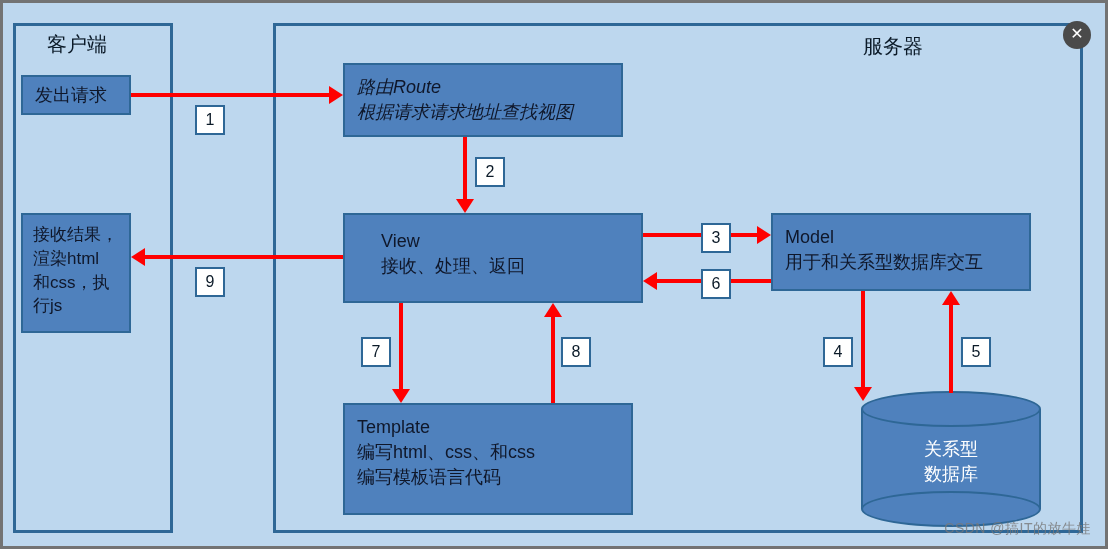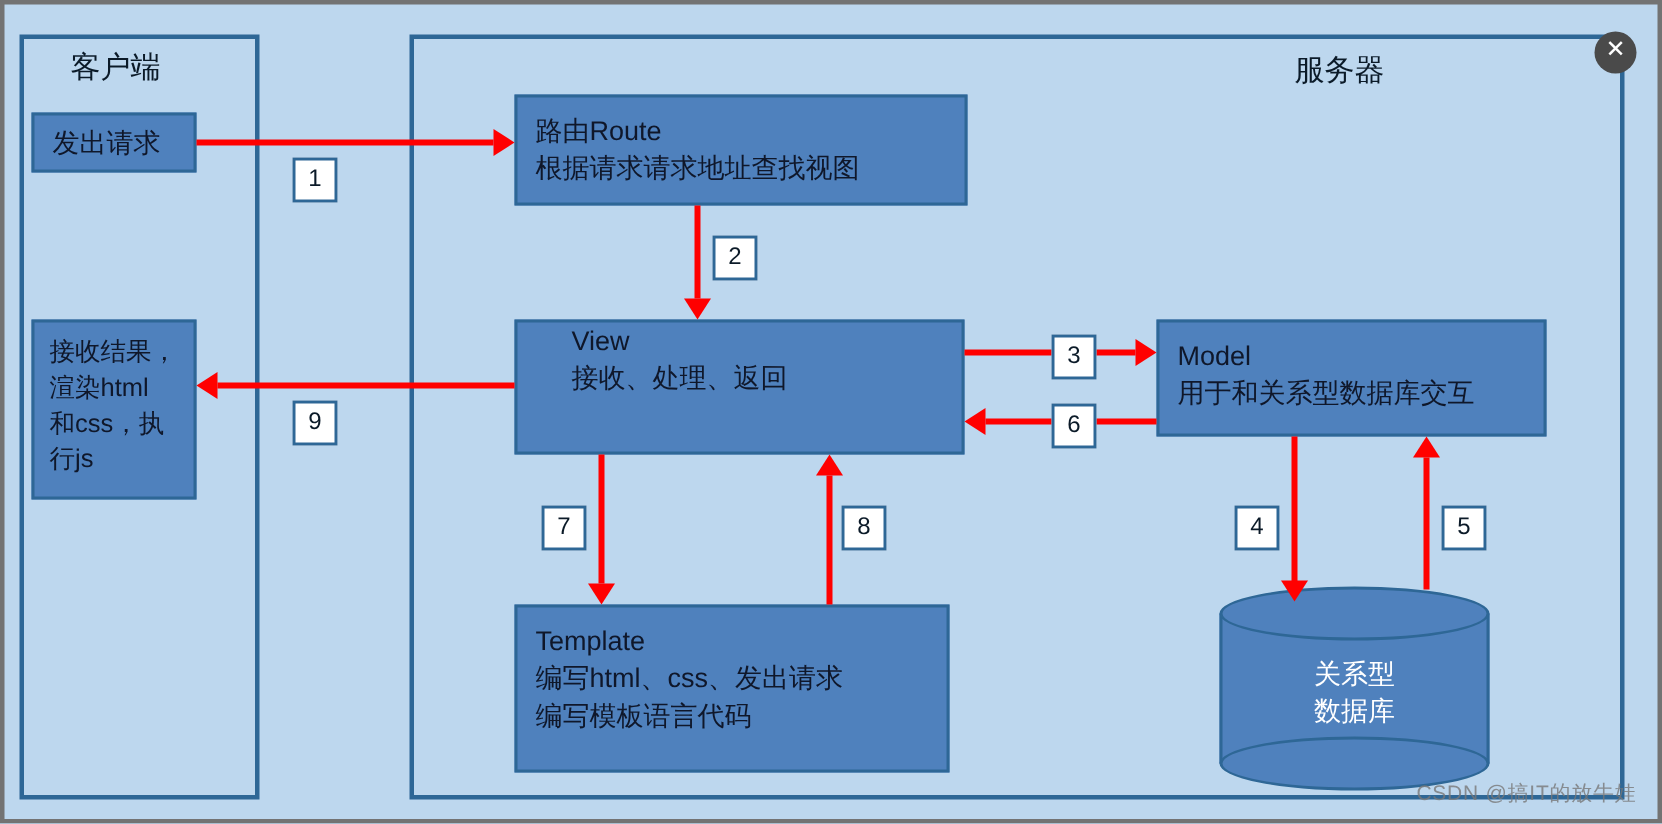--- a/index.html
+++ b/index.html
@@ -64,20 +64,21 @@
   }
   .arrowhead.right { border-top: 9px solid transparent; border-bottom: 9px solid transparent; border-left: 14px solid #ff0000; }
   .arrowhead.left  { border-top: 9px solid transparent; border-bottom: 9px solid transparent; border-right: 14px solid #ff0000; }
   .arrowhead.down  { border-left: 9px solid transparent; border-right: 9px solid transparent; border-top: 14px solid #ff0000; }
   .arrowhead.up    { border-left: 9px solid transparent; border-right: 9px solid transparent; border-bottom: 14px solid #ff0000; }
 
   .db {
     position: absolute;
     width: 180px;
     height: 130px;
+    margin-left: 48px;
   }
   .db .cyl-body {
     position: absolute;
     left: 0; top: 18px;
     width: 180px; height: 100px;
     background: #4f81bd;
     border-left: 2px solid #2e6796;
     border-right: 2px solid #2e6796;
     box-sizing: border-box;
   }
@@ -144,38 +145,38 @@
     <span>发出请求</span>
   </div>
 
   <div class="node" style="left:18px; top:210px; width:110px; height:120px; font-size:17px; padding:8px 10px;">
     <div>接收结果，</div>
     <div>渲染html</div>
     <div>和css，执</div>
     <div>行js</div>
   </div>
 
-  <div class="node" style="left:340px; top:60px; width:302px; height:74px;">
+  <div class="node" style="left:340px; top:60px; width:280px; height:74px;font-style:italic;">
     <div>路由Route</div>
     <div>根据请求请求地址查找视图</div>
   </div>
 
-  <div class="node" style="left:340px; top:210px; width:300px; height:90px; padding-top:0; padding-left:36px;">
+  <div class="node" style="left:340px; top:210px; width:300px; height:90px; padding-top:14px; padding-left:36px;">
     <div>View</div>
     <div>接收、处理、返回</div>
   </div>
 
   <div class="node" style="left:768px; top:210px; width:260px; height:78px;">
     <div>Model</div>
     <div>用于和关系型数据库交互</div>
   </div>
 
   <div class="node" style="left:340px; top:400px; width:290px; height:112px;">
     <div>Template</div>
-    <div>编写html、css、发出请求</div>
+    <div>编写html、css、和css</div>
     <div>编写模板语言代码</div>
   </div>
 
   <div class="db" style="left:810px; top:388px;">
     <div class="cyl-body"></div>
     <div class="cyl-bottom"></div>
     <div class="cyl-top"></div>
     <div class="label">
       <div>关系型</div>
       <div>数据库</div>

